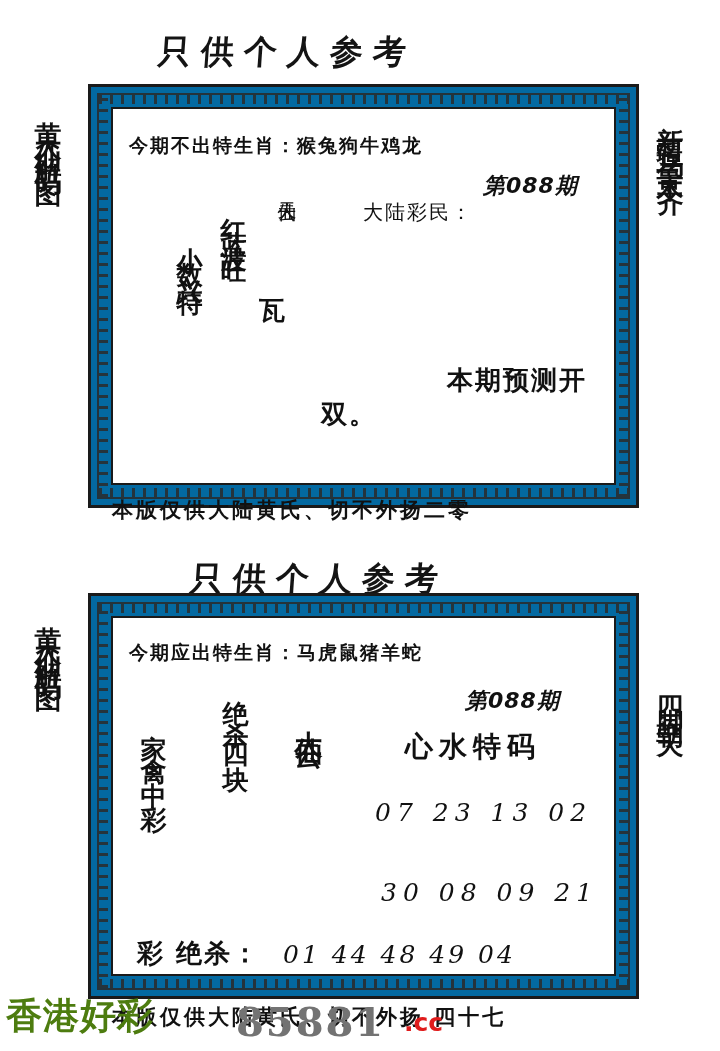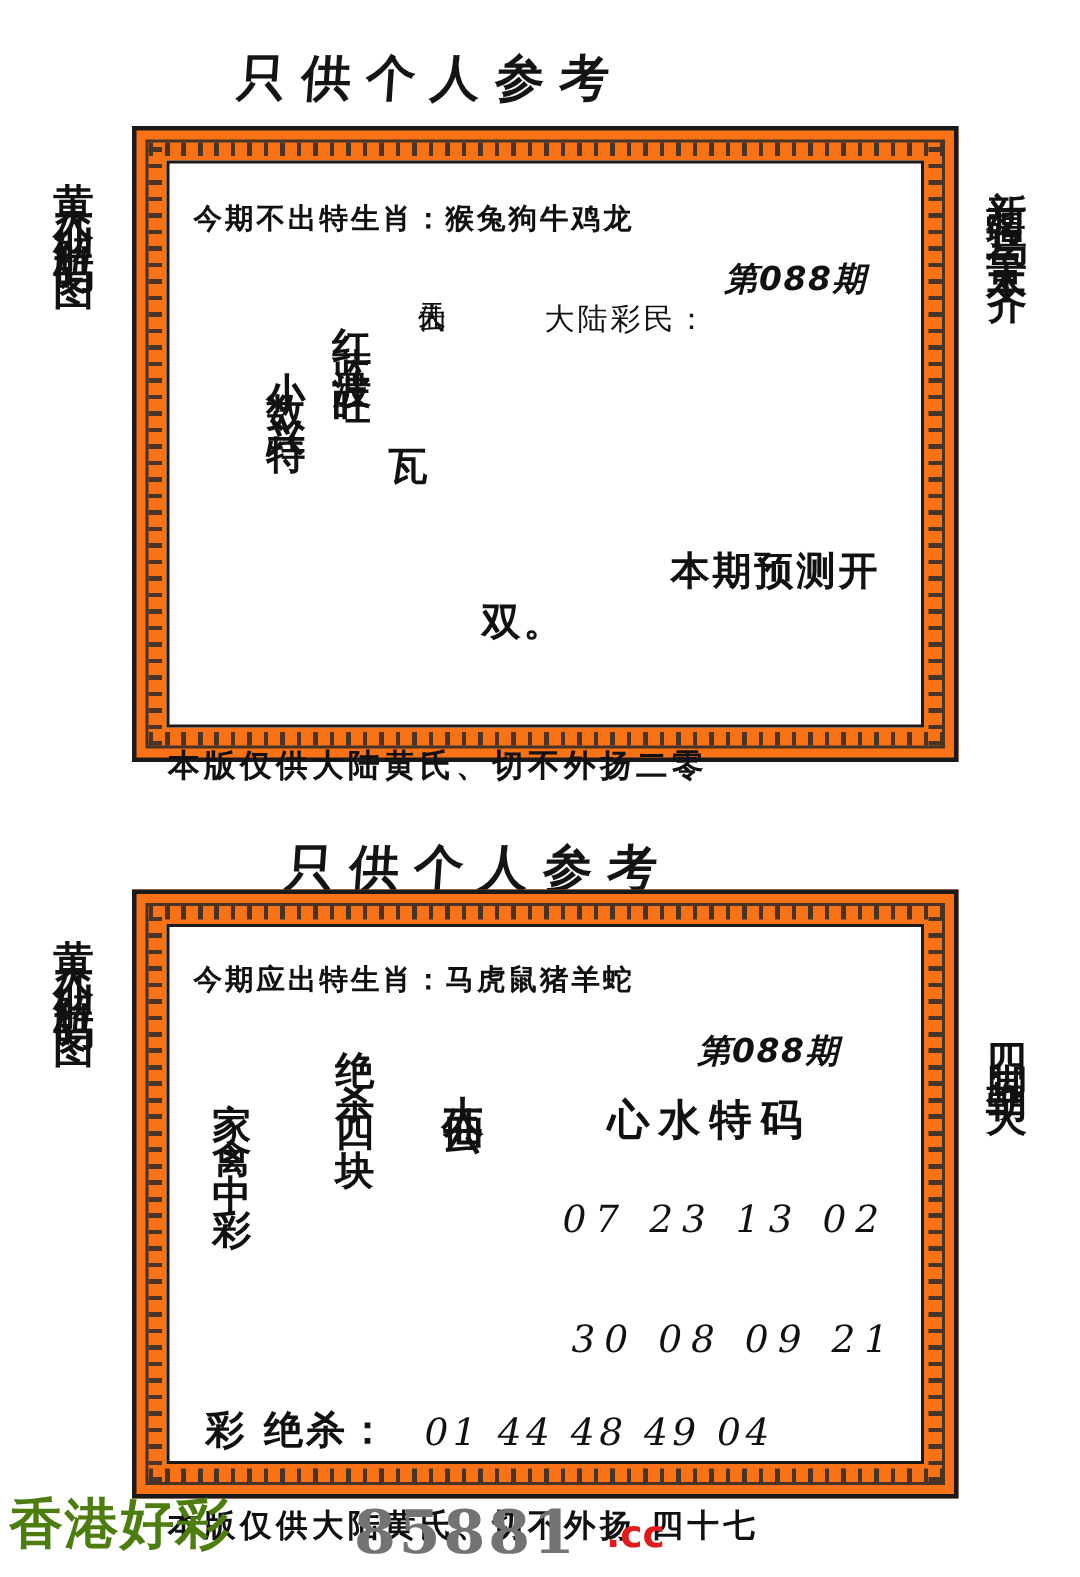--- a/index.html
+++ b/index.html
@@ -29,21 +29,21 @@
     white-space:nowrap;
     color:#141414;
     font-family:"DejaVu Sans","Liberation Sans",sans-serif;
     transform:skewX(-4deg);
   }
 
   
   .frame-outer{
     position:absolute;
     border:3px solid #1a1a1a;
-    background:#f97316;
+    background:#0369a1;
   }
   .frame-wave{
     position:absolute;
     inset:6px;
     border:2px solid #2a2a2a;
     background:
       repeating-linear-gradient(90deg,#2b2b2b 0 3px,transparent 3px 11px) top/100% 9px no-repeat,
       repeating-linear-gradient(90deg,#2b2b2b 0 3px,transparent 3px 11px) bottom/100% 9px no-repeat,
       repeating-linear-gradient(0deg,#2b2b2b 0 3px,transparent 3px 11px) left/9px 100% no-repeat,
       repeating-linear-gradient(0deg,#2b2b2b 0 3px,transparent 3px 11px) right/9px 100% no-repeat;

